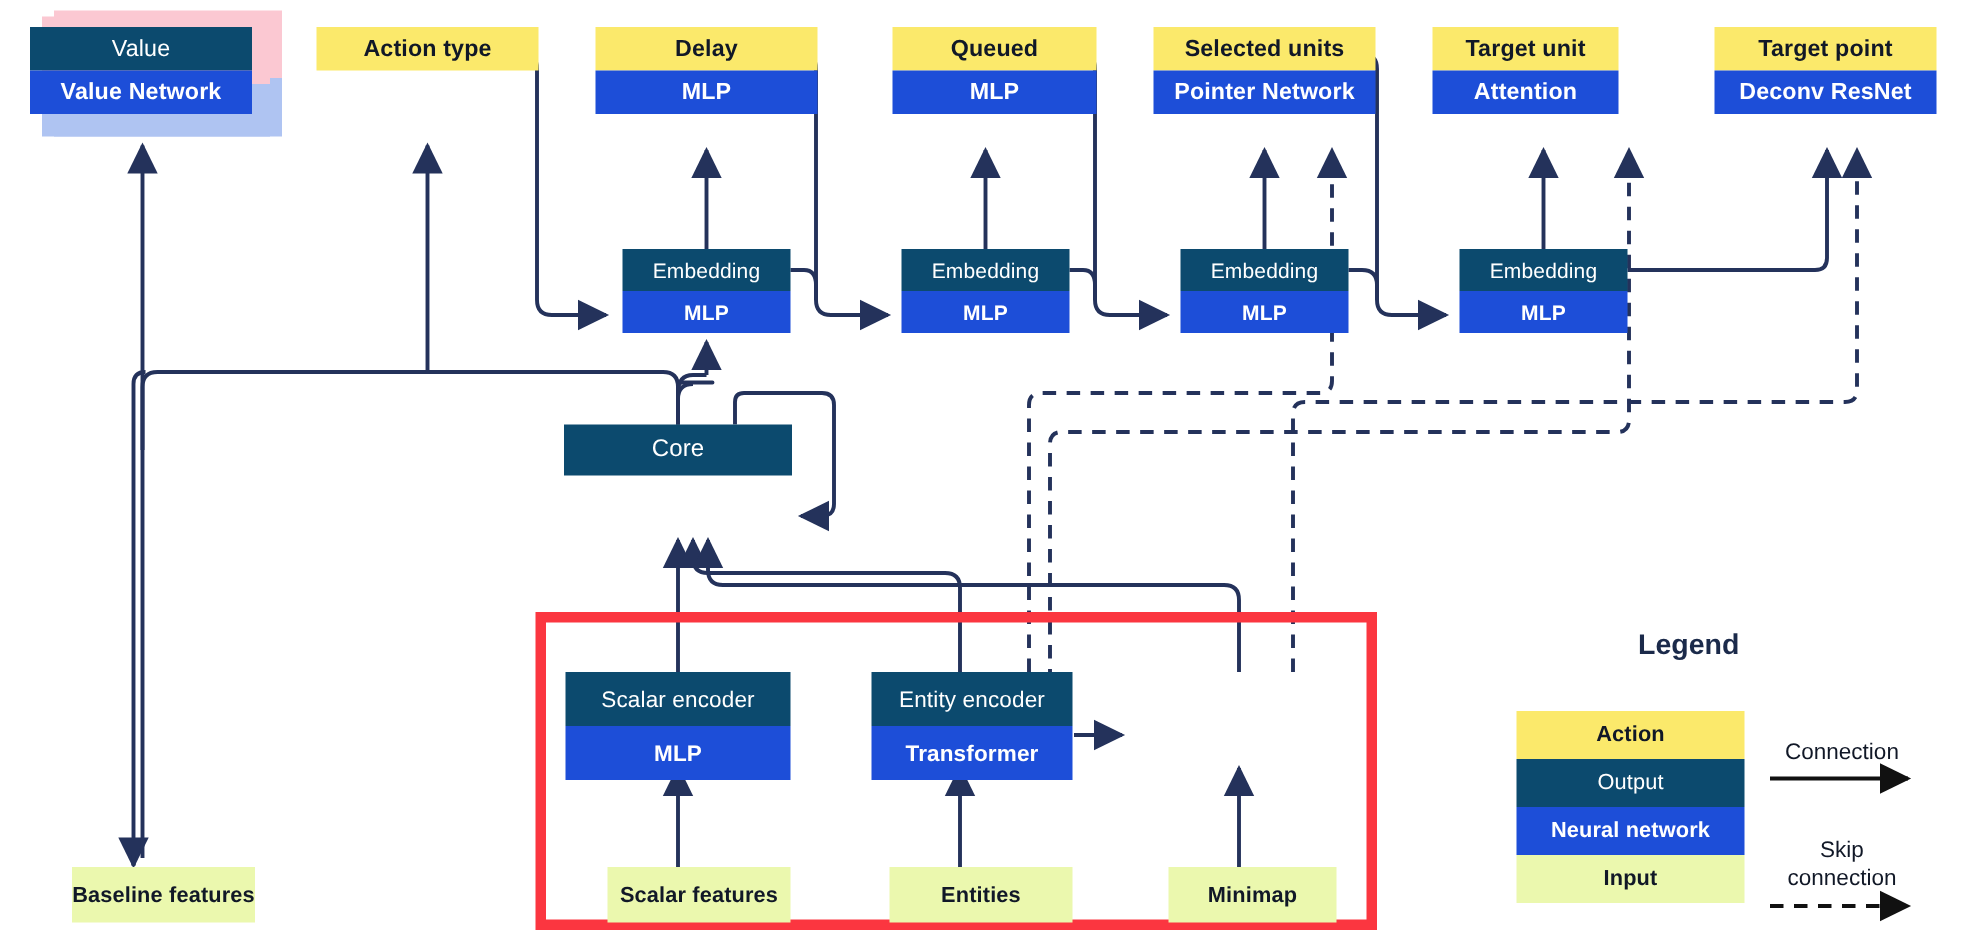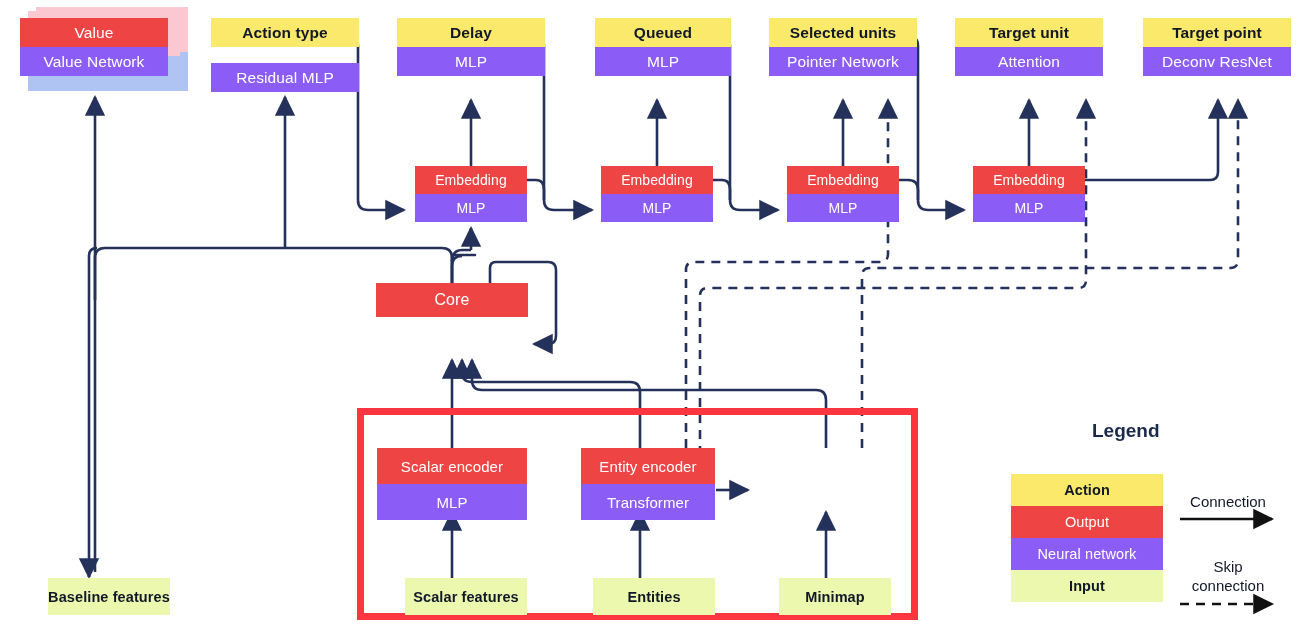--- a/index.html
+++ b/index.html
@@ -20,22 +20,22 @@
     display:flex;flex-direction:column;
     box-sizing:border-box;
   }
   .seg{
     display:flex;align-items:center;justify-content:center;
     box-sizing:border-box;
     white-space:nowrap;
     letter-spacing:.1px;
   }
   .seg.action{background:#FBE96B;color:#111827;font-weight:bold;}
-  .seg.output{background:#ef4444;color:#ffffff;font-weight:normal;}
-  .seg.net{background:#8b5cf6;color:#ffffff;font-weight:normal;}
+  .seg.output{background:#0c4a6e;color:#ffffff;font-weight:normal;}
+  .seg.net{background:#1d4ed8;color:#ffffff;font-weight:bold;}
   .seg.input{background:#EBF8AE;color:#111827;font-weight:bold;}
 
   .block.head .seg{font-size:15.5px;height:29px;}
   .block.head .seg.net{font-size:15.5px;height:29px;}
 
   .block.emb .seg{font-size:14px;height:28px;}
   .block.core .seg{font-size:16px;height:34px;}
   .block.enc .seg{font-size:15px;height:36px;}
   .block.inp{height:37px;padding-left:28px;}
   .block.inp .seg{font-size:14.5px;height:37px;}
@@ -158,41 +158,40 @@
     <div class="l1 bot" style="left:16px;top:45px;width:152px;height:39px;"></div>
     <div class="l2 top" style="left:8px;top:4px;width:152px;height:45px;"></div>
     <div class="l2 bot" style="left:8px;top:49px;width:152px;height:35px;"></div>
   </div>
 
   <div class="block head" style="left:20px;top:18px;width:148px;">
     <div class="seg output">Value</div>
     <div class="seg net">Value Network</div>
   </div>
 
-  <div class="block head" style="left:211px;top:18px;width:148px;gap:16px;">
+  <div class="block head" style="left:211px;top:18px;width:148px;">
     <div class="seg action">Action type</div>
-    <div class="seg net">Residual MLP</div>
   </div>
 
   <div class="block head" style="left:397px;top:18px;width:148px;">
     <div class="seg action">Delay</div>
     <div class="seg net">MLP</div>
   </div>
 
   <div class="block head" style="left:583px;top:18px;width:148px;padding-left:12px;">
     <div class="seg action">Queued</div>
     <div class="seg net">MLP</div>
   </div>
 
   <div class="block head" style="left:769px;top:18px;width:148px;">
     <div class="seg action">Selected units</div>
     <div class="seg net">Pointer Network</div>
   </div>
 
-  <div class="block head" style="left:955px;top:18px;width:148px;">
+  <div class="block head" style="left:955px;top:18px;width:124px;">
     <div class="seg action">Target unit</div>
     <div class="seg net">Attention</div>
   </div>
 
   <div class="block head" style="left:1143px;top:18px;width:148px;">
     <div class="seg action">Target point</div>
     <div class="seg net">Deconv ResNet</div>
   </div>
 
   <div class="block emb" style="left:415px;top:166px;width:112px;">

